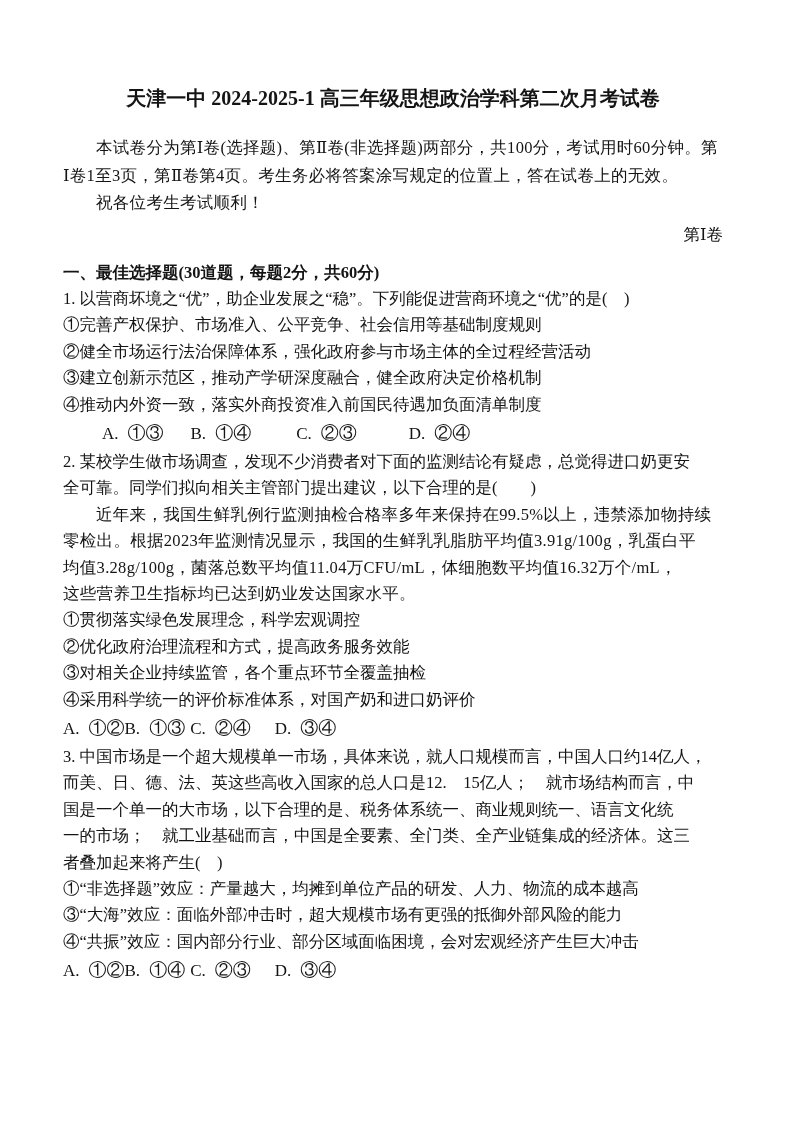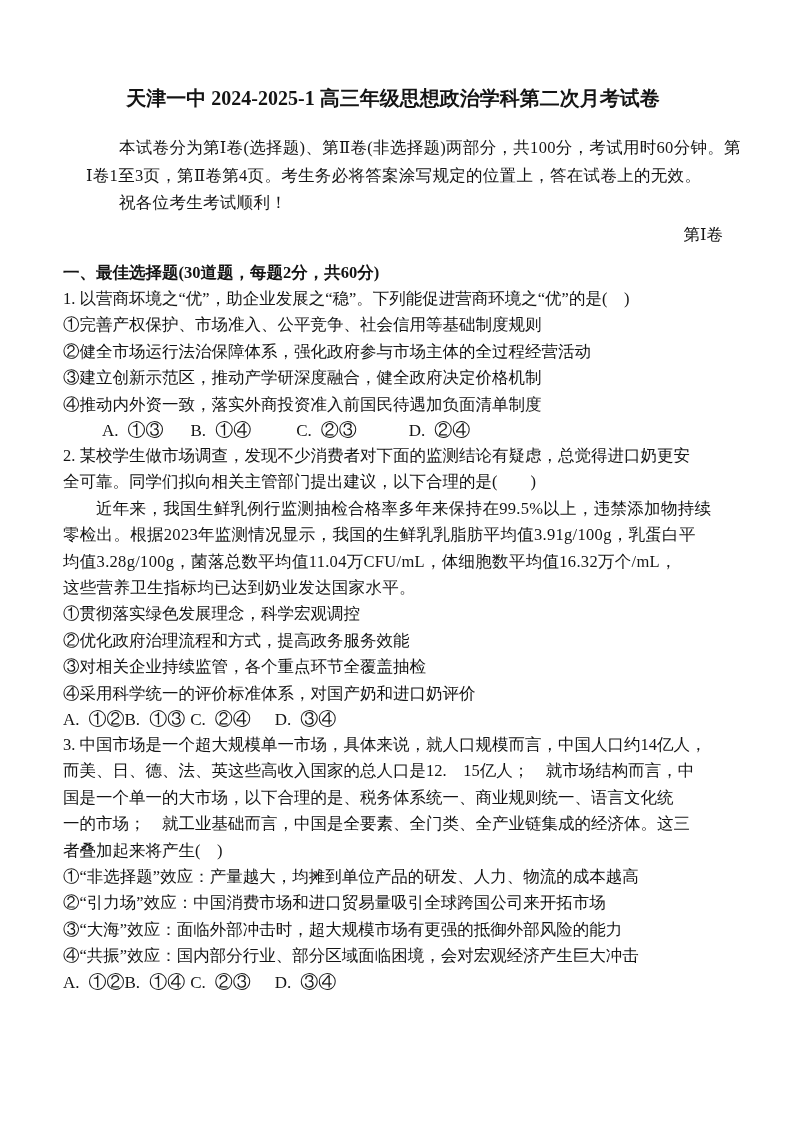--- a/index.html
+++ b/index.html
@@ -15,35 +15,35 @@
     padding:0 70px 0 63px;
   }
   .title{
     margin:84px 0 0 0;
     text-align:center;
     font-size:20px;
     font-weight:bold;
     line-height:28px;
     white-space:pre;
   }
-  .intro{margin-top:22px;margin-left:23px;}
+  .intro{margin-top:22px;}
   .intro .bline{line-height:27.5px;}
   .bline{
     font-size:16.5px;
     line-height:26.4px;
     white-space:pre;
   }
   .ind2{text-indent:33px;}
   .center{text-align:right;}
   .sec-heading{margin-top:4px;line-height:28px;}
   .part-heading{margin-top:11px;font-weight:bold;}
   .kai{letter-spacing:0.3px;}
   .opts{
     font-size:17px;
-    line-height:25px;
+    line-height:30px;
     display:flex;
     align-items:baseline;
   }
   .opt{white-space:pre;}
   .opt .val{margin-left:9px;font-size:18px;}
   
   .opts-q1{padding-left:39px;}
   .opts-q1 .opt:nth-child(1){margin-right:27px;}
   .opts-q1 .opt:nth-child(2){margin-right:45px;}
   .opts-q1 .opt:nth-child(3){margin-right:52px;}
@@ -104,21 +104,20 @@
     </div>
   </section>
 
   <section>
     <div class="bline">3. 中国市场是一个超大规模单一市场，具体来说，就人口规模而言，中国人口约14亿人，</div>
     <div class="bline">而美、日、德、法、英这些高收入国家的总人口是12.　15亿人；　就市场结构而言，中</div>
     <div class="bline">国是一个单一的大市场，以下合理的是、税务体系统一、商业规则统一、语言文化统</div>
     <div class="bline">一的市场；　就工业基础而言，中国是全要素、全门类、全产业链集成的经济体。这三</div>
     <div class="bline">者叠加起来将产生(　)</div>
     <div class="bline">①“非选择题”效应：产量越大，均摊到单位产品的研发、人力、物流的成本越高</div>
-    <div class="bline">②“引力场”效应：中国消费市场和进口贸易量吸引全球跨国公司来开拓市场</div>
     <div class="bline">③“大海”效应：面临外部冲击时，超大规模市场有更强的抵御外部风险的能力</div>
     <div class="bline">④“共振”效应：国内部分行业、部分区域面临困境，会对宏观经济产生巨大冲击</div>
     <div class="opts opts-compact">
       <span class="opt"><span>A.</span><span class="val">①②</span></span>
       <span class="opt"><span>B.</span><span class="val">①④</span></span>
       <span class="opt"><span>C.</span><span class="val">②③</span></span>
       <span class="opt"><span>D.</span><span class="val">③④</span></span>
     </div>
   </section>
 

